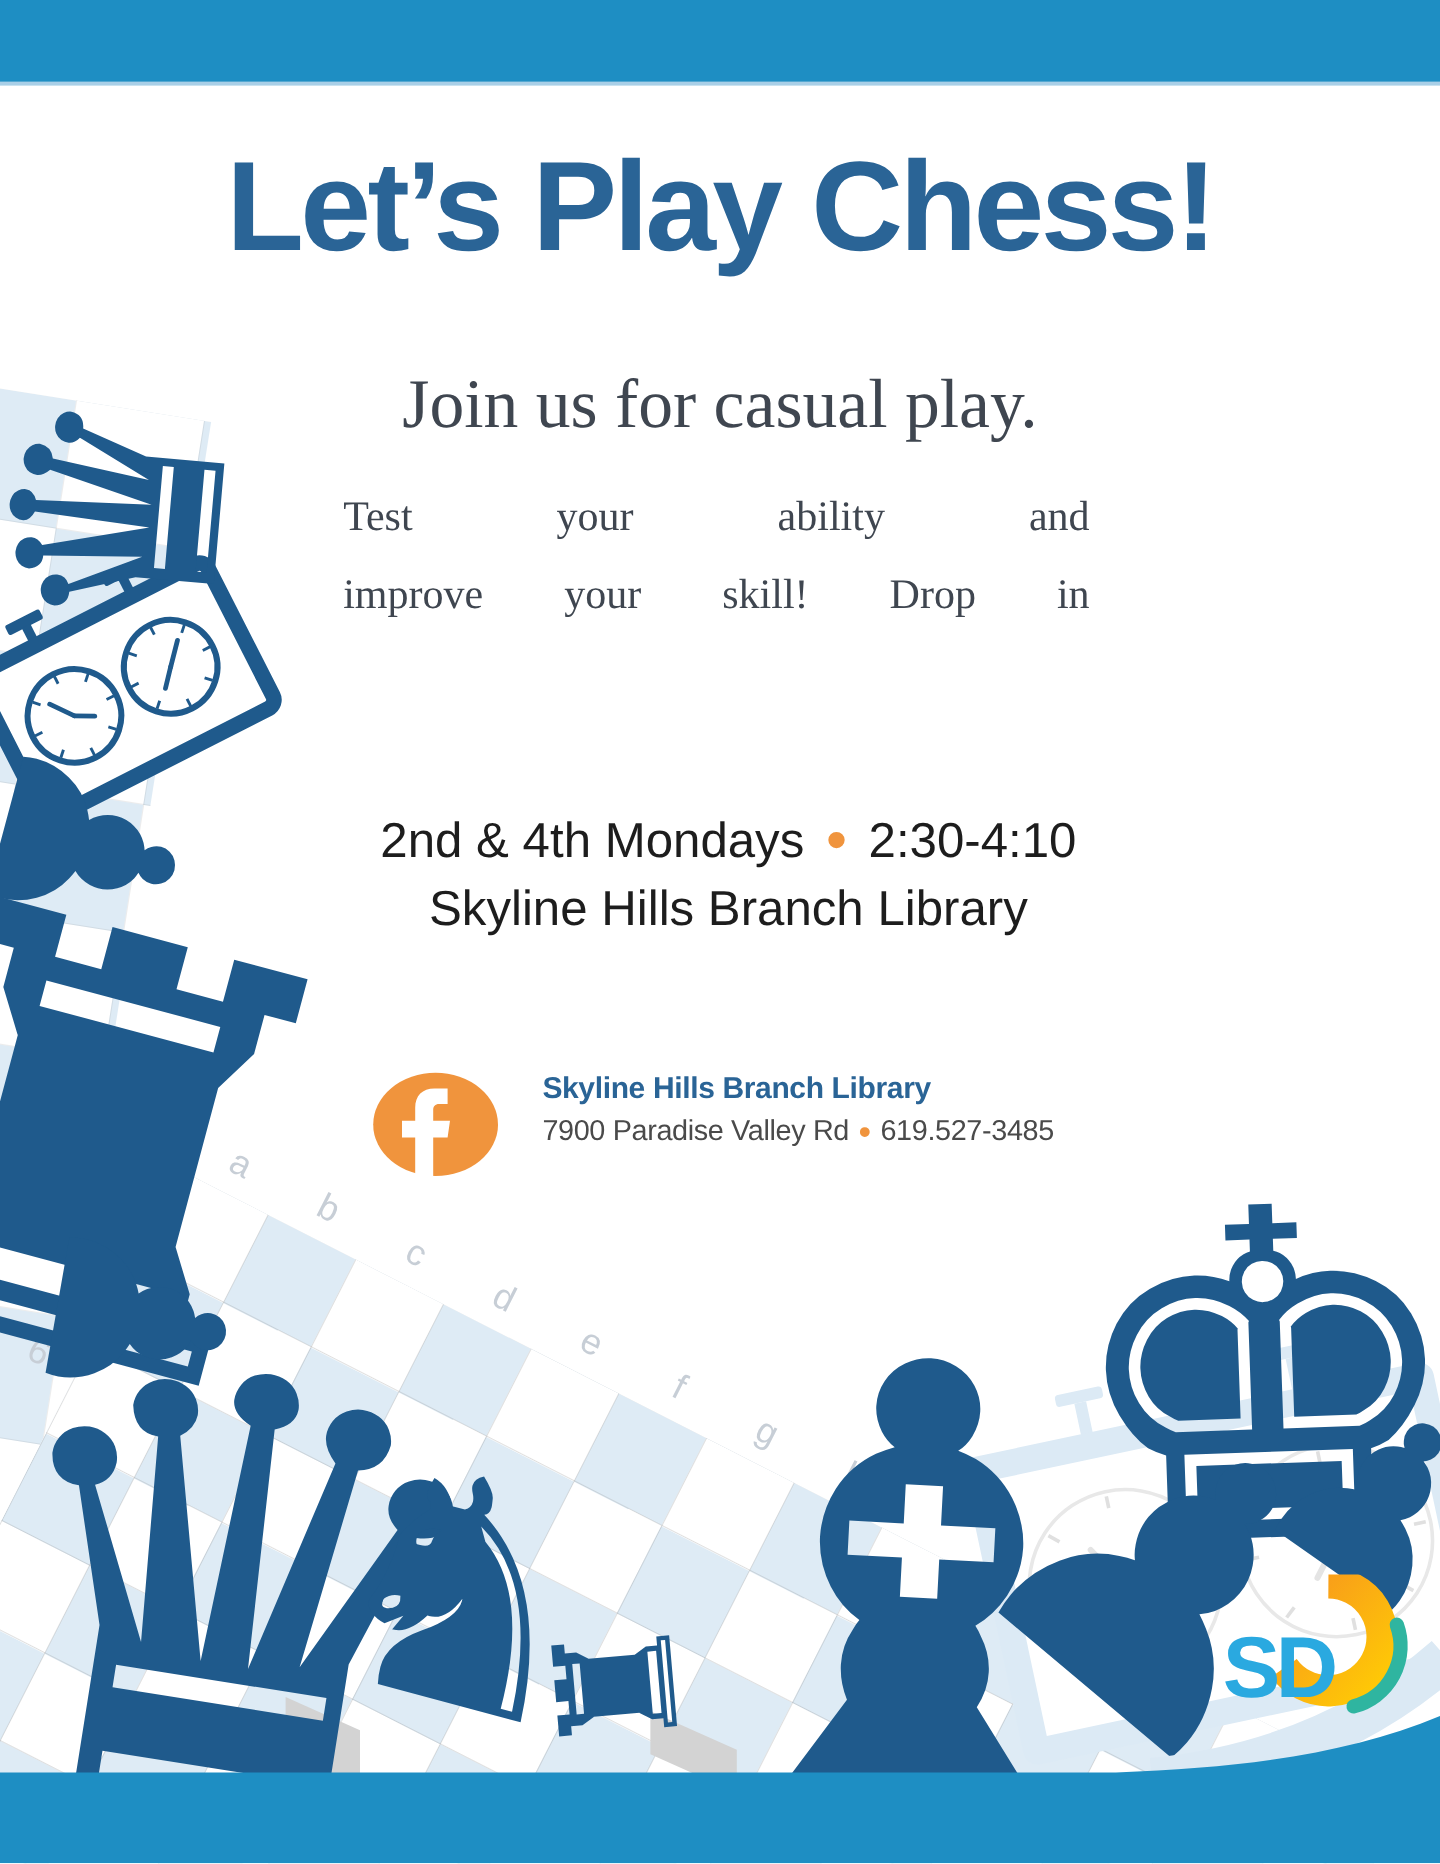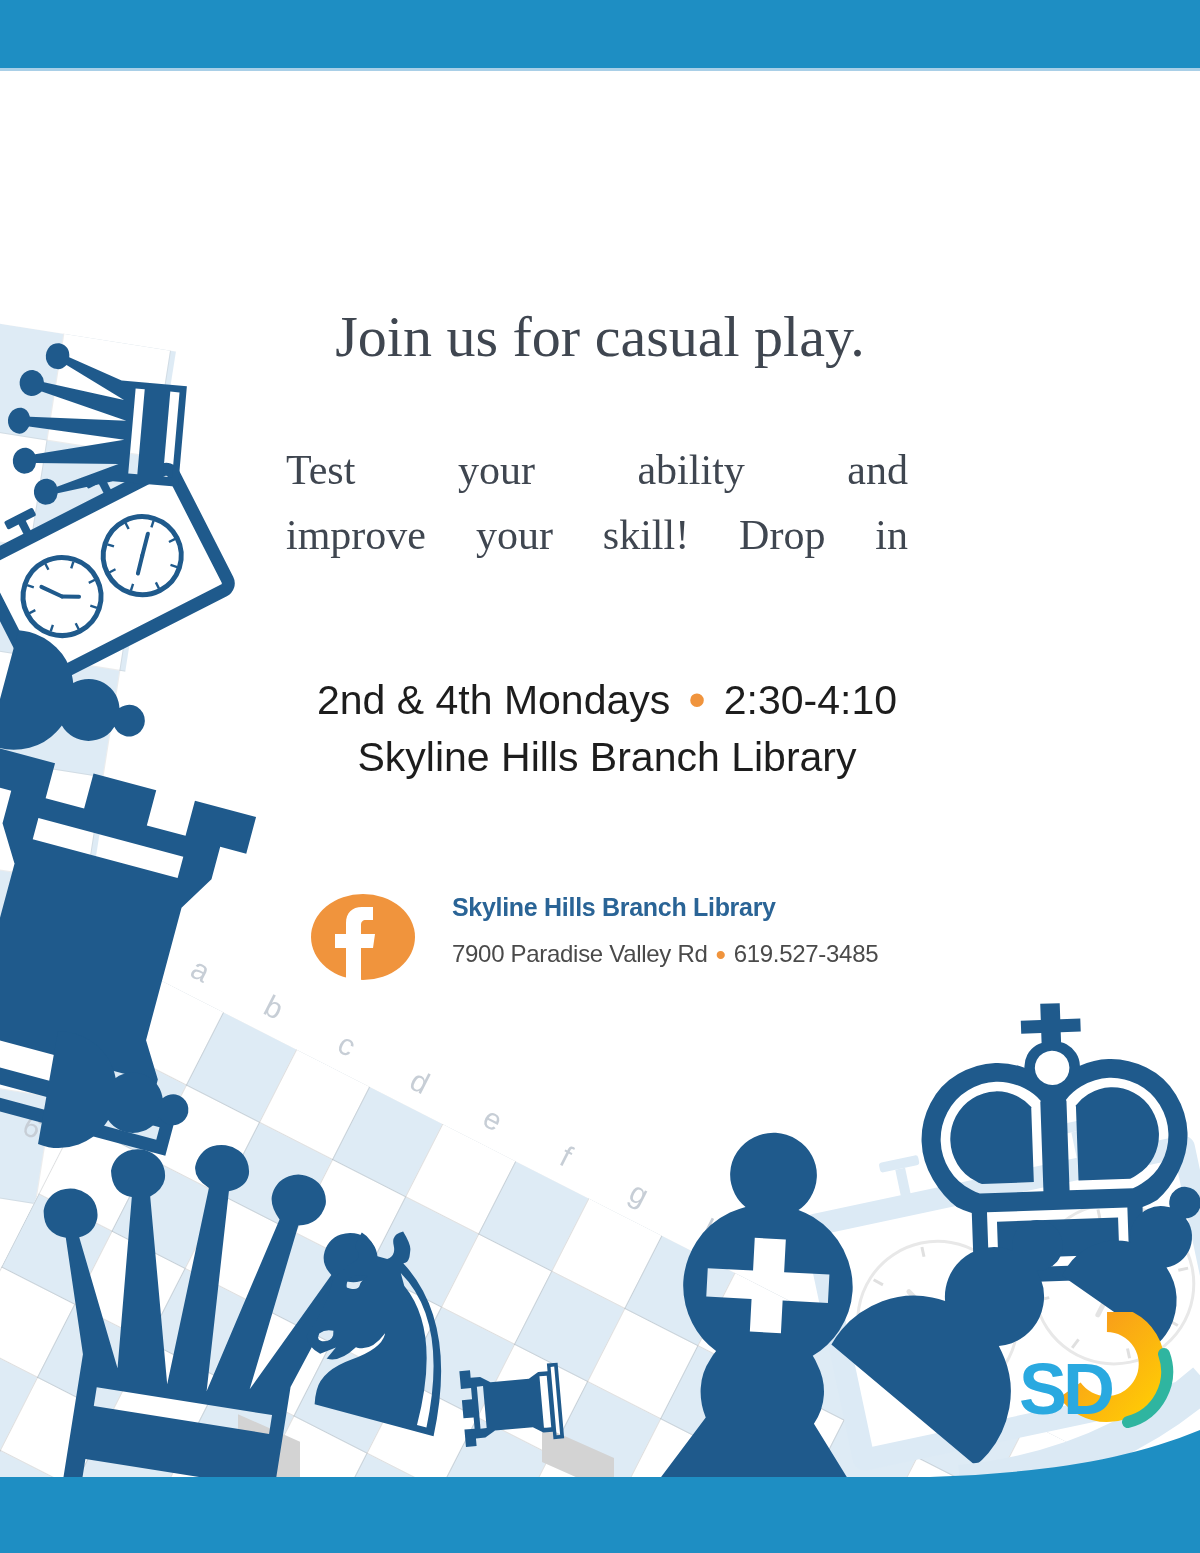--- a/index.html
+++ b/index.html
@@ -60,36 +60,36 @@
   
   .title {
     position:absolute; left:0; top:112px; width:1200px; text-align:center;
     font-size:106px; font-weight:bold; letter-spacing:-3px; color:#2A6496; z-index:6;
   }
   .headline {
     position:absolute; left:0; top:303px; width:1200px; text-align:center;
     font-family:"Liberation Serif", serif; font-size:58px; color:#3F4650; z-index:6;
   }
   .body-copy {
-    position:absolute; left:286px; top:438px; width:622px; z-index:6;
-    font-family:"Liberation Serif", serif; font-size:42px; color:#3F4650;
+    position:absolute; left:286px; top:398px; width:622px; z-index:6;
+    font-family:"Liberation Serif", serif; font-size:35px; color:#3F4650;
   }
   .body-copy .line { display:block; height:65px; line-height:65px;
     text-align:justify; text-align-last:justify; white-space:normal; }
   .body-copy .line.last { text-align-last:left; }
   .schedule {
     position:absolute; left:0; top:672px; width:1214px; text-align:center;
     font-size:41px; color:#1D1D1D; line-height:57px; z-index:6;
   }
   .schedule .bullet { color:#F0943D; font-size:50px; vertical-align:-3px;
     margin:0 18px; line-height:0; }
   .fb-badge { position:absolute; left:310px; top:893px; width:106px; height:88px; z-index:6; }
   .contact { position:absolute; left:452px; top:893px; z-index:6; }
   .contact .name { font-size:25px; font-weight:bold; color:#2A6496; letter-spacing:-0.3px; }
-  .contact .line2 { font-size:24px; color:#4A4A4A; margin-top:18px; letter-spacing:-0.3px; }
+  .contact .line2 { font-size:24px; color:#4A4A4A; margin-top:7px; letter-spacing:-0.3px; }
   .contact .bullet { color:#F0943D; font-size:30px; vertical-align:-3px; margin:0 8px; line-height:0; }
 
   .sd-logo { position:absolute; left:1015px; top:1312px; width:160px; height:130px; z-index:5; }
   .sd-logo text { font-family:"Liberation Sans", sans-serif; font-weight:bold; }
 </style>
 </head>
 <body>
 
 <div id="page">
 
@@ -210,20 +210,21 @@
         <stop offset="1" stop-color="#FFCB05"></stop>
       </linearGradient>
     </defs>
     <path d="M 92 7 A 45 45 0 1 1 55 78" stroke="url(#sunGrad)" stroke-width="26" fill="none"></path>
     <path d="M 149 42 A 52 52 0 0 1 113 110" stroke="#2FB5A0" stroke-width="12" fill="none" stroke-linecap="round"></path>
     <text x="4" y="102" font-size="72" letter-spacing="-4" fill="#2AA9E0">SD</text>
   </svg>
 
   <div class="top-bar"></div>
 
+  <div class="title">Let’s Play Chess!</div>
   <div class="headline">Join us for casual play.</div>
 
   <div class="body-copy">
     <span class="line">Test your ability and</span>
     <span class="line">improve your skill! Drop in</span>
   </div>
 
   <div class="schedule">
     <div>
       <span>2nd &amp; 4th Mondays</span><span class="bullet">•</span><span>2:30-4:10</span>

